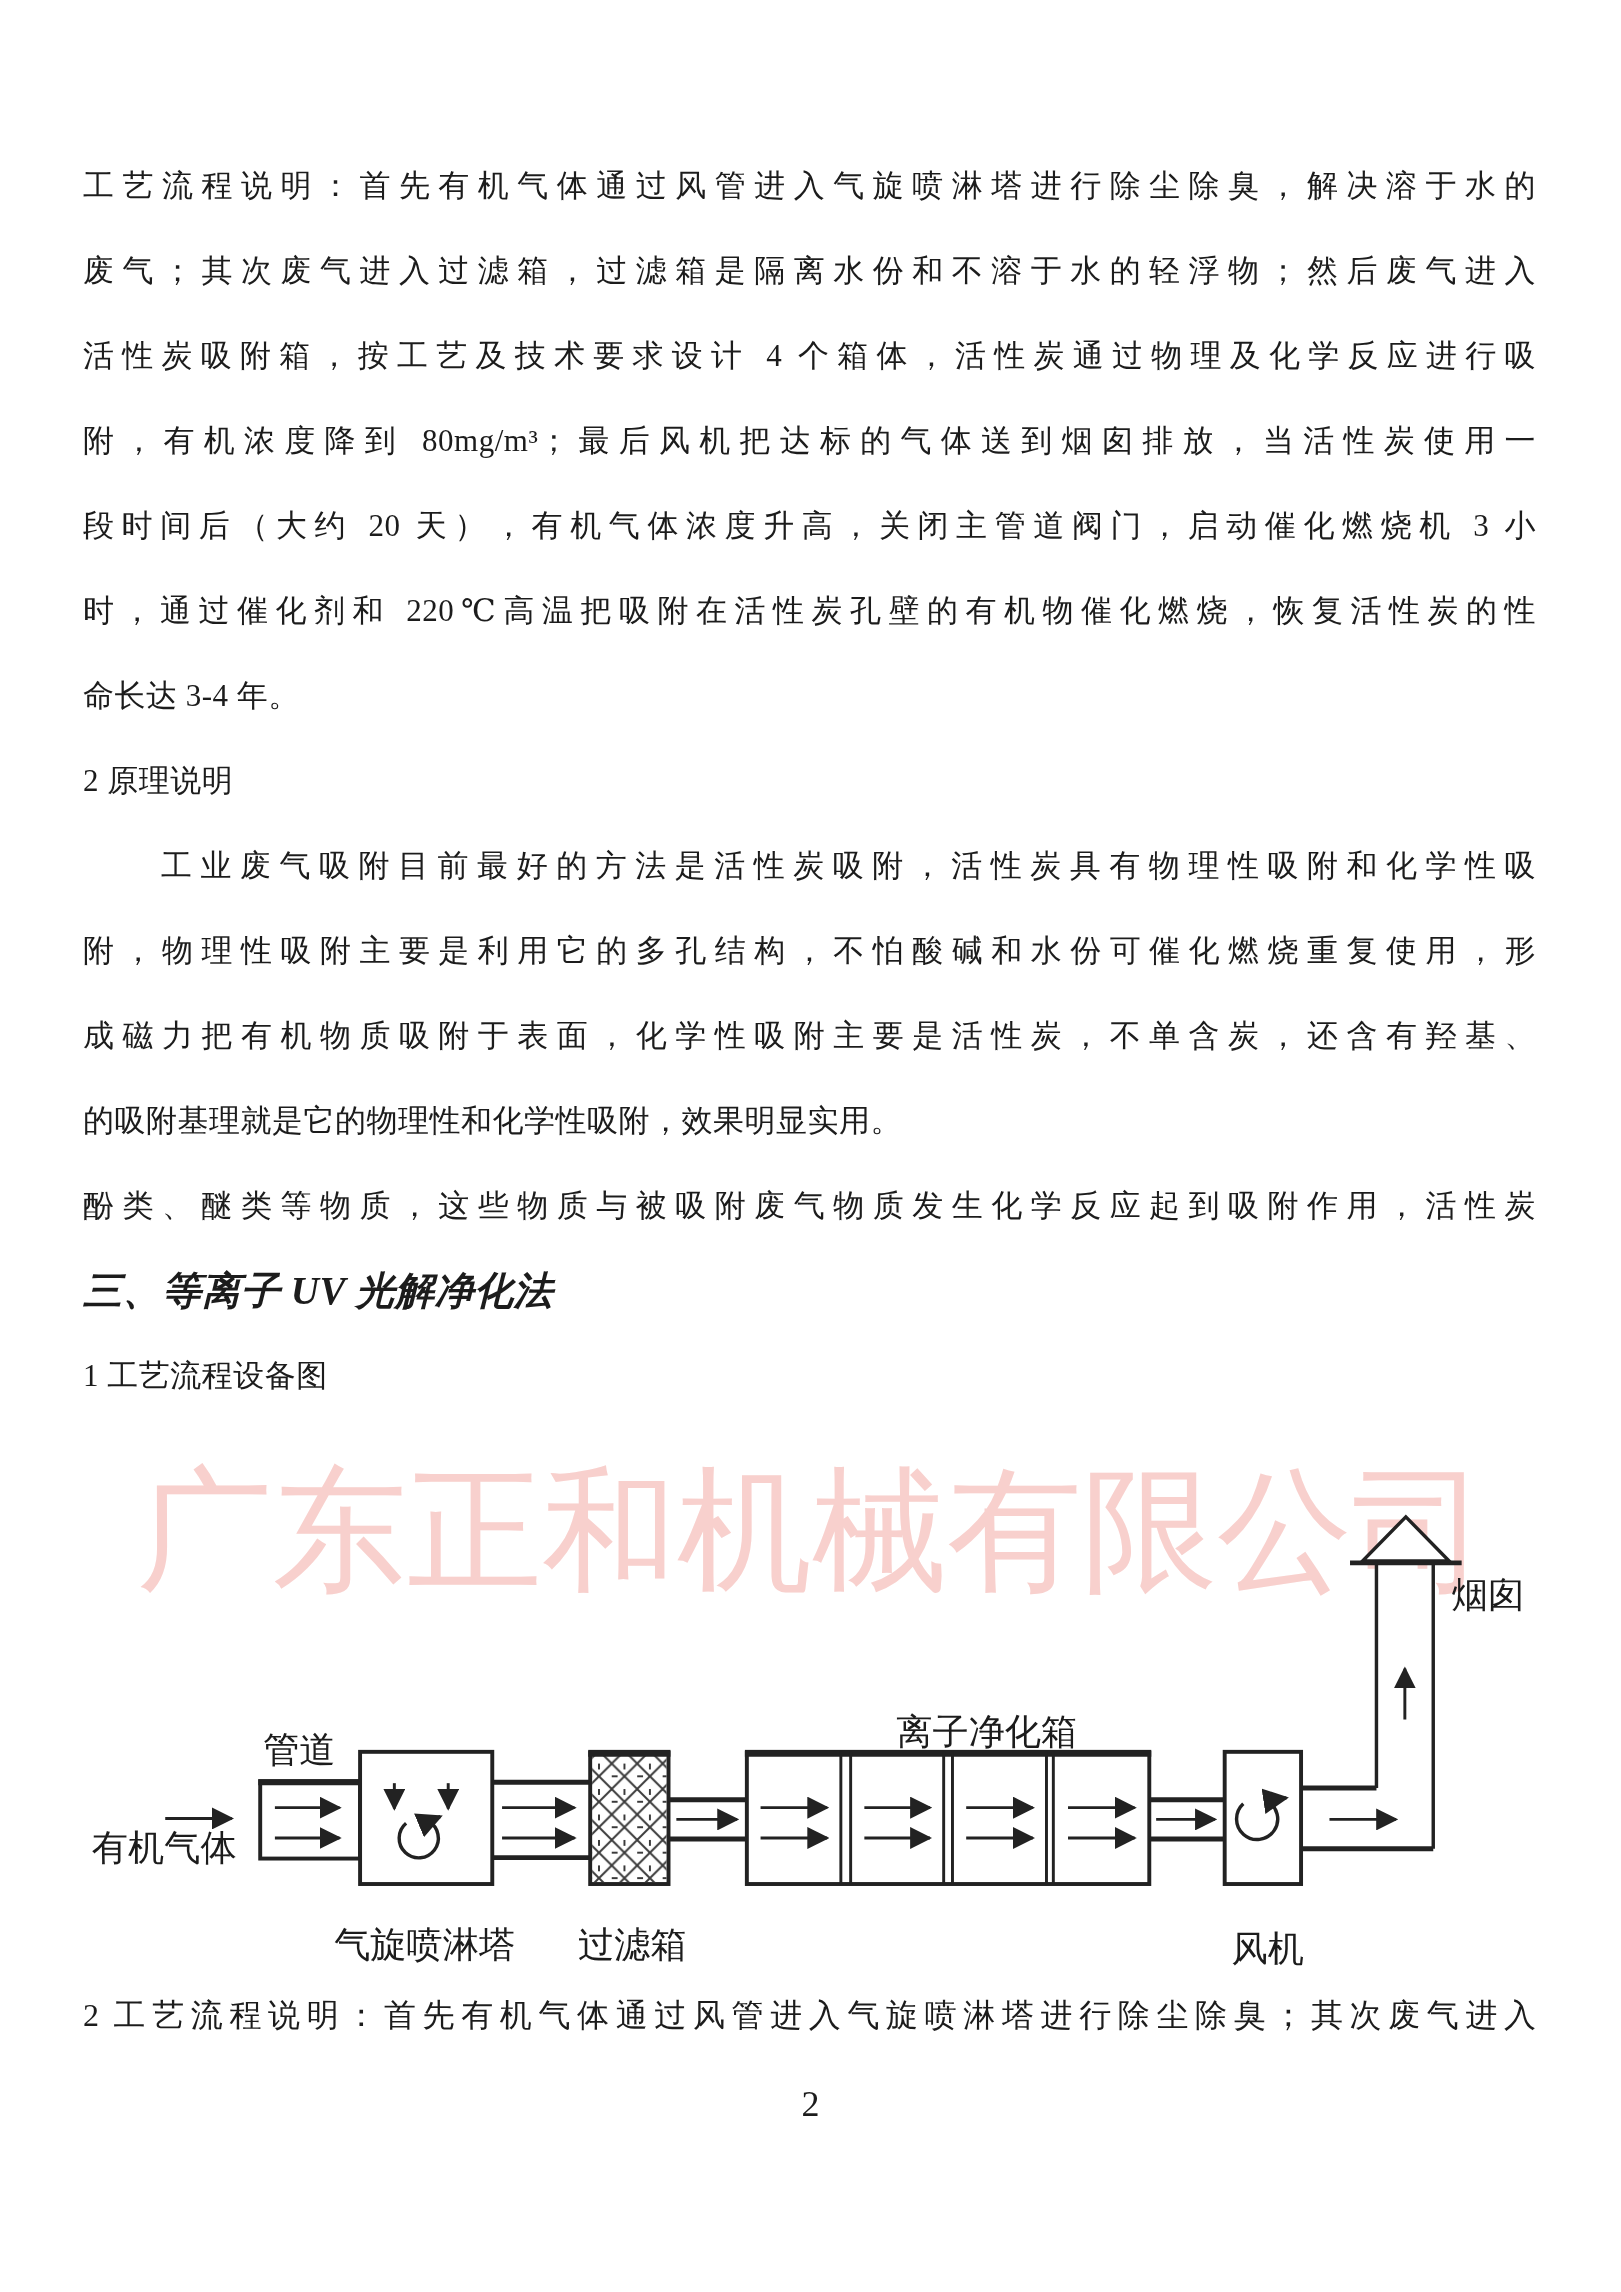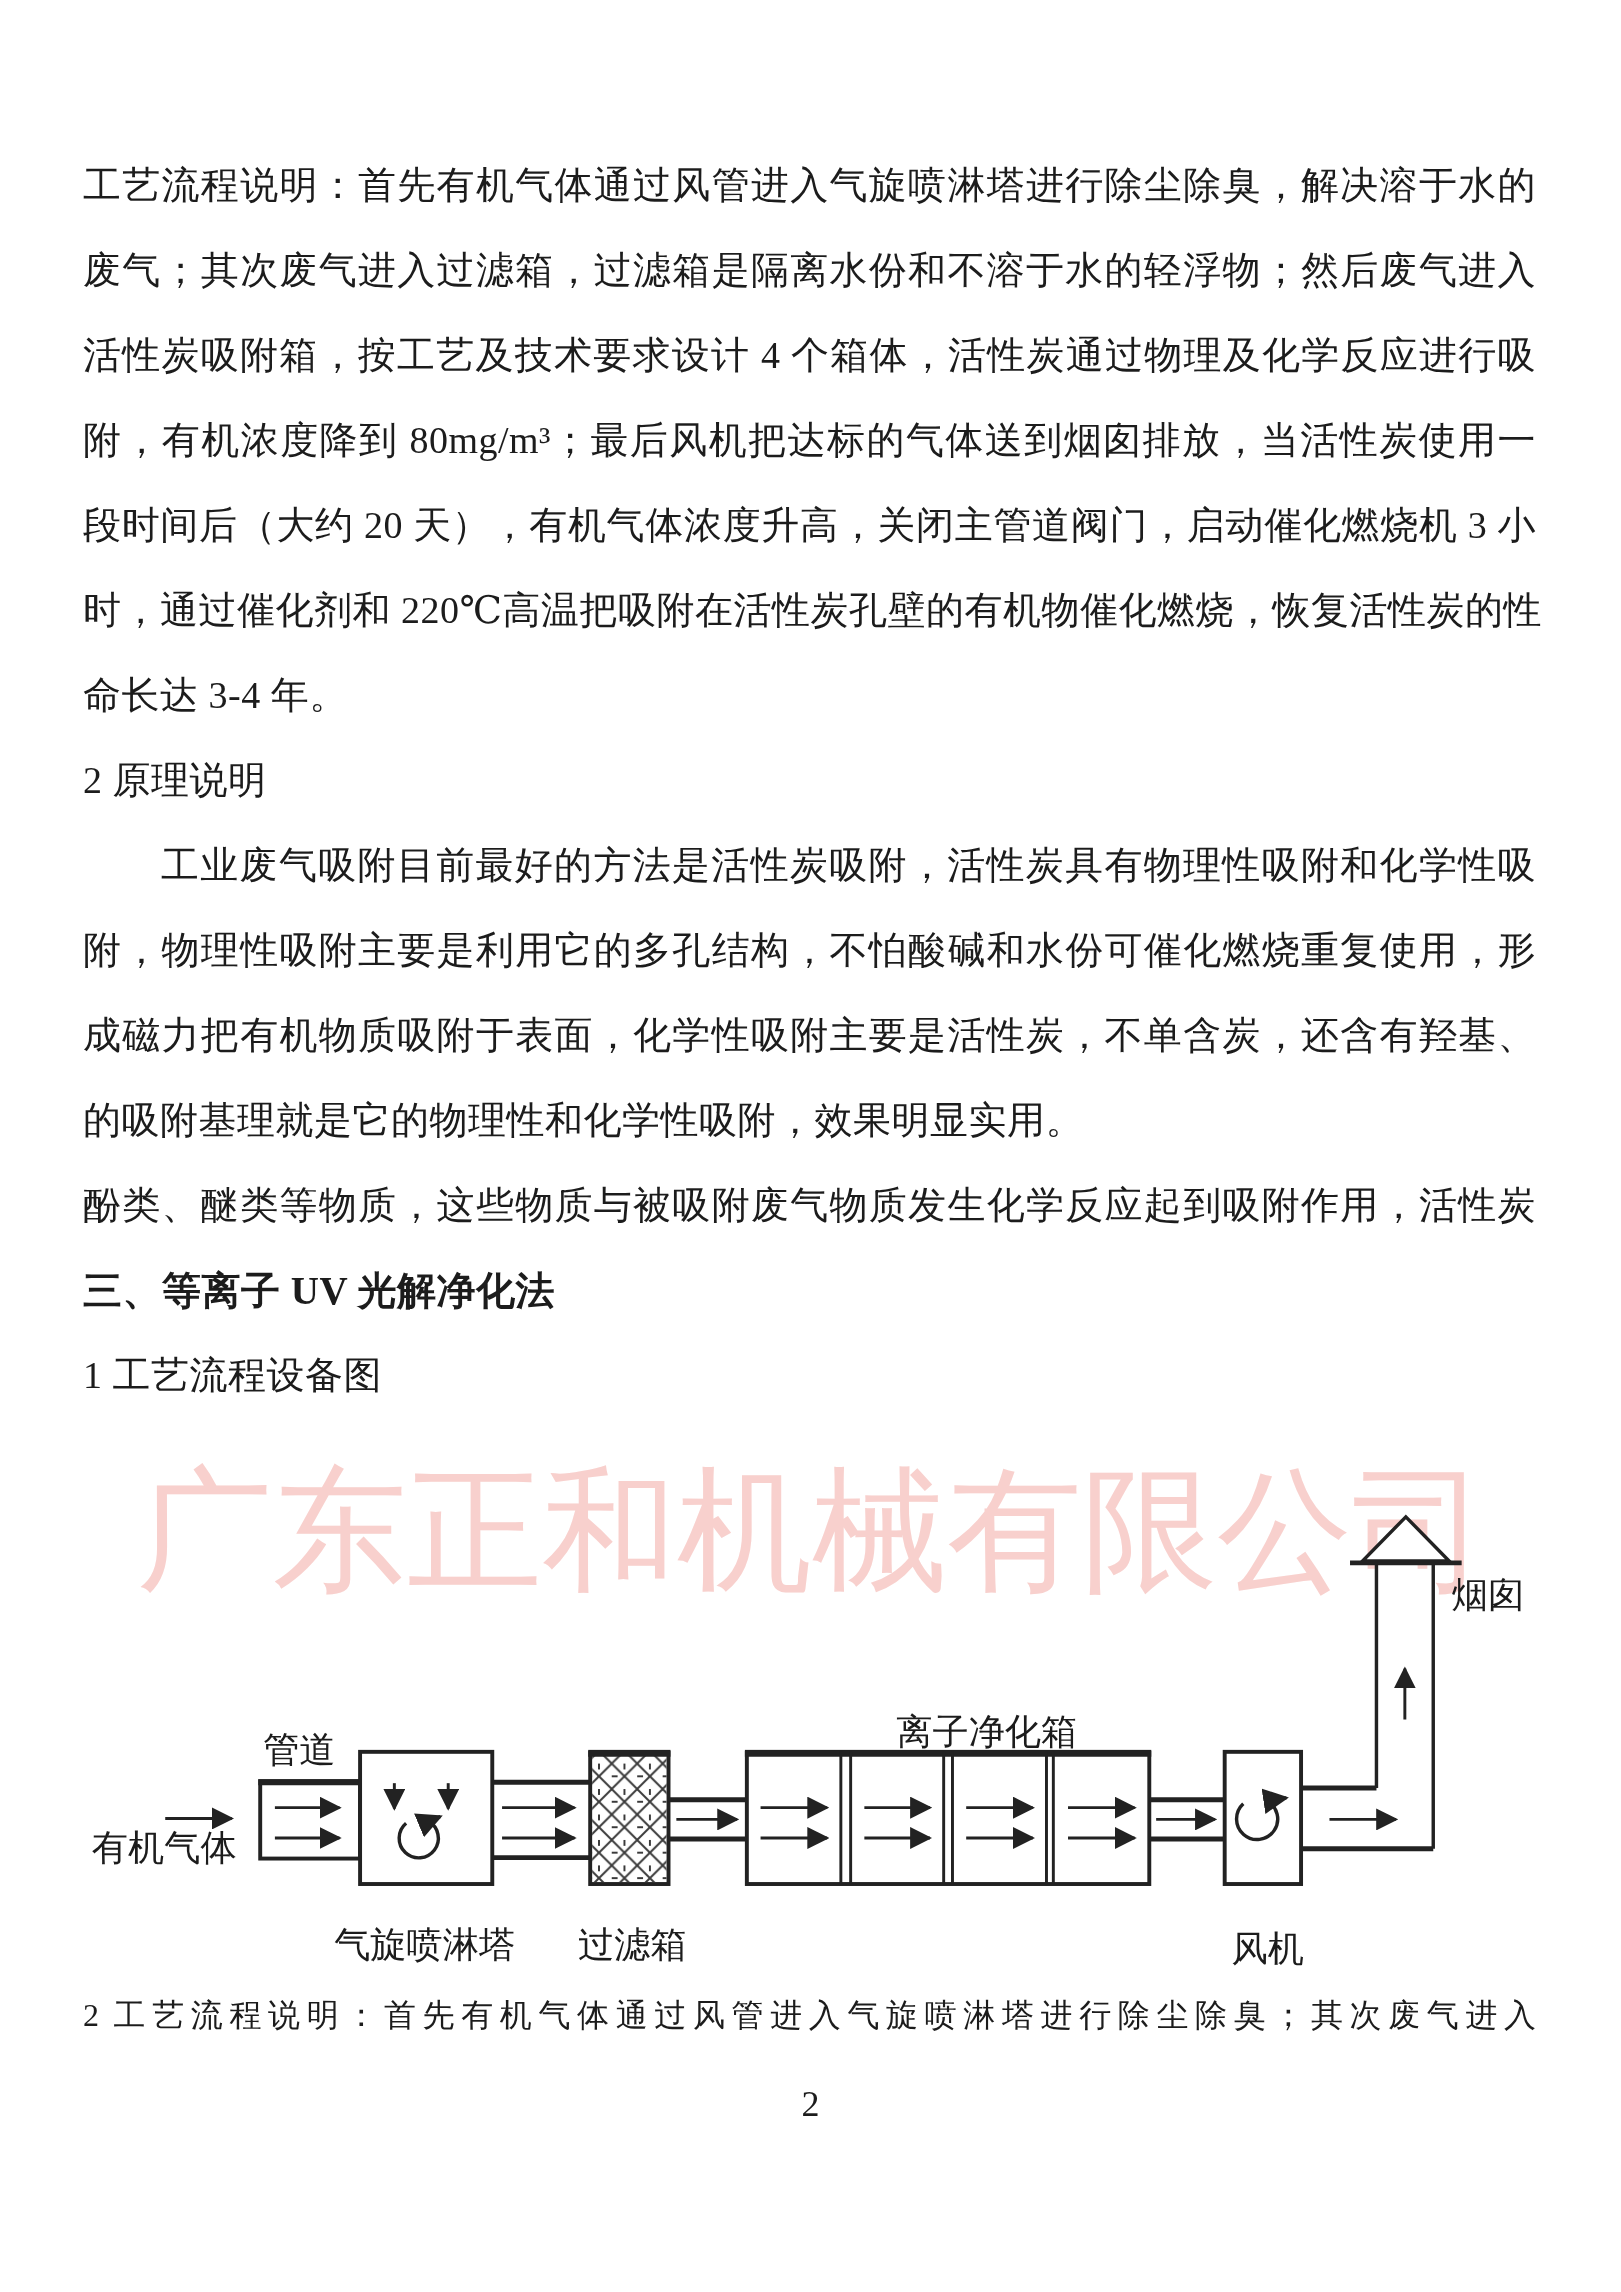--- a/index.html
+++ b/index.html
@@ -17,37 +17,38 @@
     overflow:hidden;
   }
   .bodytext{
     position:absolute;
     left:83px; top:143px;
     width:1453px;
   }
   .ln{
     height:85px;
     line-height:85px;
-    font-size:38px;
+    font-size:31px;
     text-align:justify;
     text-align-last:justify;
     white-space:nowrap;
     letter-spacing:0.5px;
   }
   .ln.endline{
     text-align:left;
     text-align-last:left;
     white-space:normal;
   }
   .ln.indent{ padding-left:78px; }
   .ln.h3{
     font-weight:bold;
     font-size:39px;
     text-align:left;
     text-align-last:left;
+    font-style:italic;
   }
   .watermark{
     position:absolute;
     left:137px; top:1458px;
     width:1372px;
     height:147px;
     line-height:147px;
     font-size:135px;
     color:var(--watermark);
     white-space:nowrap;

